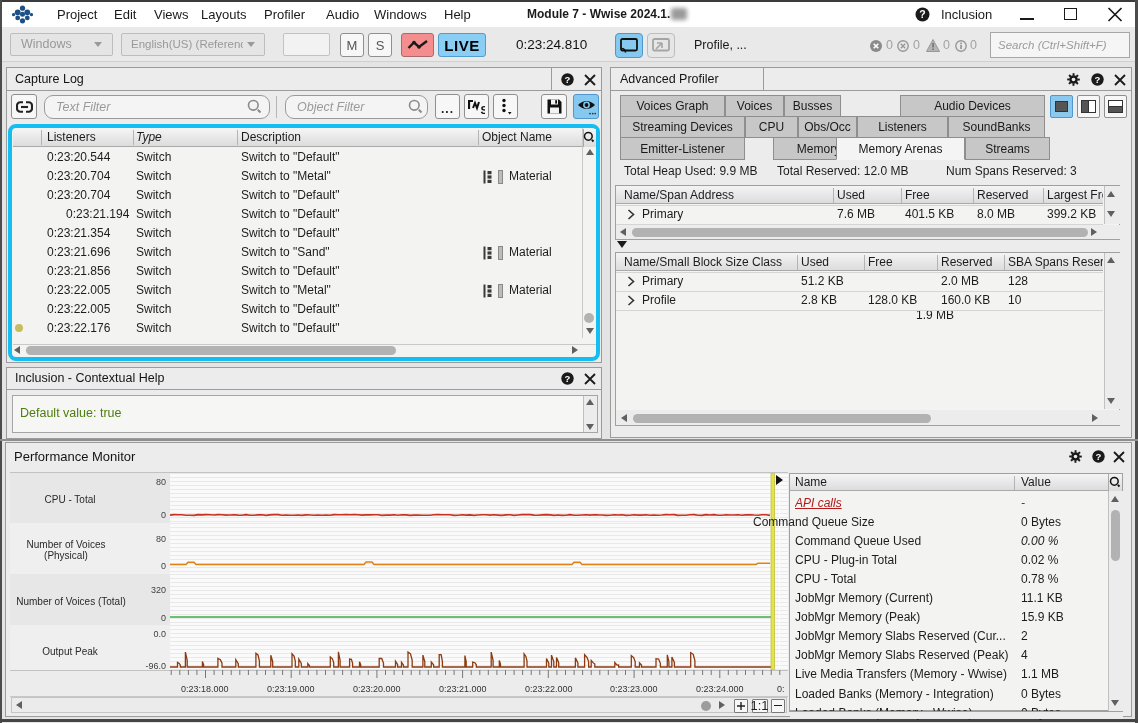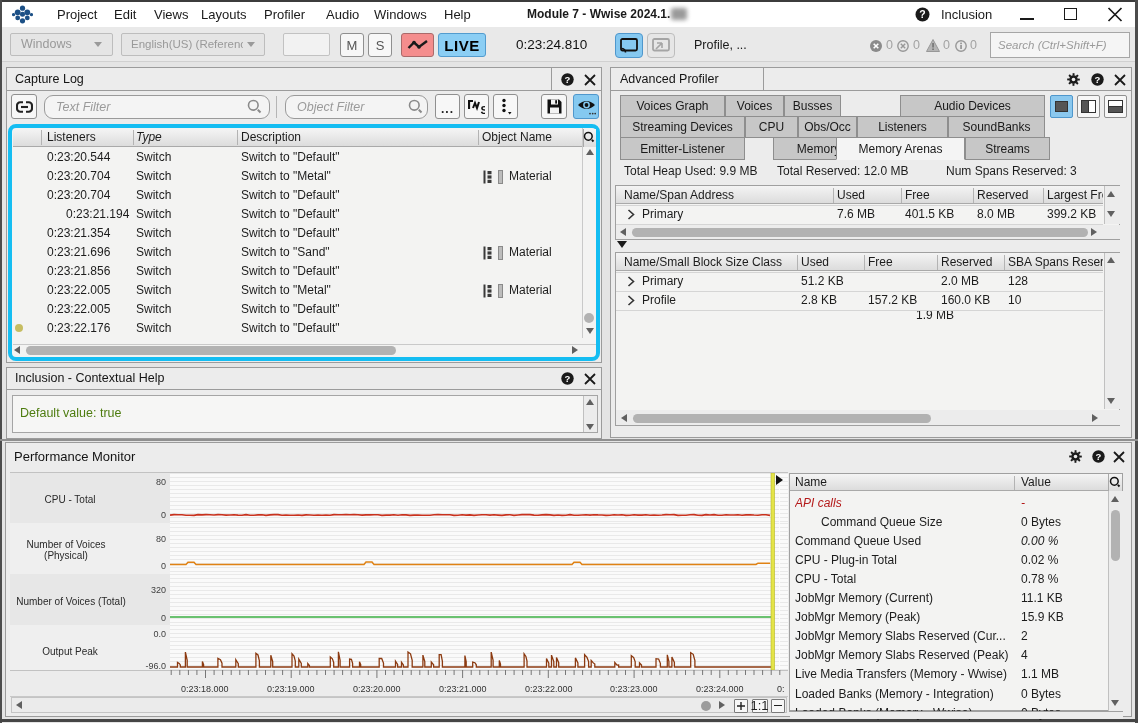--- a/index.html
+++ b/index.html
@@ -374,21 +374,21 @@
 <div class="celltxt" style="left:642px;top:274px;">Primary</div>
 <div class="celltxt" style="left:801px;top:274px;">51.2 KB</div>
 <div class="celltxt" style="left:916px;top:274px;margin-top:34px;">1.9 MB</div>
 <div class="celltxt" style="left:941px;top:274px;">2.0 MB</div>
 <div class="celltxt" style="left:1008px;top:274px;">128</div>
 <svg class="abs" style="left:627px;top:295px;" width="8" height="11" viewBox="0 0 8 11">
     <path d="M1.5,1 L6.5,5.5 L1.5,10" stroke="#333" stroke-width="1.6" fill="none"></path>
   </svg>
 <div class="celltxt" style="left:642px;top:293px;">Profile</div>
 <div class="celltxt" style="left:801px;top:293px;">2.8 KB</div>
-<div class="celltxt" style="left:868px;top:293px;">157.2 KB</div>
+<div class="celltxt" style="left:868px;top:293px;">128.0 KB</div>
 <div class="celltxt" style="left:941px;top:293px;">160.0 KB</div>
 <div class="celltxt" style="left:1008px;top:293px;">10</div>
 <div class="abs" style="left:616px;top:271.5px;width:487px;height:1px;background:#d5d5d5;"></div>
 <div class="abs" style="left:616px;top:290.5px;width:487px;height:1px;background:#d5d5d5;"></div>
 <div class="abs" style="left:616px;top:309.5px;width:487px;height:1px;background:#d5d5d5;"></div>
 <div class="abs" style="left:1103.5px;top:253px;width:16px;height:156px;background:#ececec;border-left:1px solid #c0c0c0;"></div>
 <div class="arr" style="left:1107px;top:257px;border-left:4.5px solid transparent;border-right:4.5px solid transparent;border-bottom:6.4799999999999995px solid #606060;"></div>
 <div class="arr" style="left:1107px;top:398px;border-left:4.5px solid transparent;border-right:4.5px solid transparent;border-top:6.4799999999999995px solid #606060;"></div>
 <div class="abs" style="left:616px;top:410px;width:504px;height:15px;background:#ececec;"></div>
 <div class="arr" style="left:621px;top:414px;border-top:4.5px solid transparent;border-bottom:4.5px solid transparent;border-right:6.4799999999999995px solid #606060;"></div>
@@ -550,23 +550,23 @@
 <div class="abs" style="left:789px;top:473px;width:334px;height:238px;background:#f3f3f2;border:1px solid #a0a0a0;"></div>
 <div class="abs hdr" style="left:790px;top:474px;width:318px;height:17px;"></div>
 <div class="abs" style="left:1014px;top:476px;width:1px;height:14px;background:#b3b3b3;"></div>
 <div class="hdrtxt" style="left:795px;top:475px;">Name</div>
 <div class="hdrtxt" style="left:1021px;top:475px;">Value</div>
 <div class="abs" style="left:1108px;top:474px;width:14px;height:17px;background:linear-gradient(#f4f4f4,#dcdcdc);border-left:1px solid #a9a9a9;"></div>
 <svg class="abs" style="left:1109px;top:476px;" width="12" height="12" viewBox="0 0 12 12">
     <circle cx="5.34" cy="5.34" r="3.84" fill="none" stroke="#111" stroke-width="1.5"></circle>
     <line x1="8.879999999999999" y1="8.879999999999999" x2="10.5" y2="10.5" stroke="#111" stroke-width="1.9"></line>
   </svg>
-<div class="celltxt" style="left:795px;top:495.5px;width:213px;overflow:hidden;white-space:nowrap;color:#b41919;font-style:italic;">API calls</div>
+<div class="celltxt" style="left:795px;top:495.5px;width:213px;overflow:hidden;white-space:nowrap;color:#b41919;font-style:italic;text-decoration:underline;">API calls</div>
 <div class="celltxt" style="left:1021px;top:495.5px;color:#b41919;font-style:italic;">-</div>
-<div class="celltxt" style="left:821px;top:514.6px;width:213px;overflow:hidden;white-space:nowrap;">Command Queue Size</div>
+<div class="celltxt" style="left:753px;top:514.6px;width:213px;overflow:hidden;white-space:nowrap;">Command Queue Size</div>
 <div class="celltxt" style="left:1021px;top:514.6px;">0 Bytes</div>
 <div class="celltxt" style="left:795px;top:533.7px;width:213px;overflow:hidden;white-space:nowrap;">Command Queue Used</div>
 <div class="celltxt" style="left:1021px;top:533.7px;font-style:italic;">0.00 %</div>
 <div class="celltxt" style="left:795px;top:552.8000000000001px;width:213px;overflow:hidden;white-space:nowrap;">CPU - Plug-in Total</div>
 <div class="celltxt" style="left:1021px;top:552.8000000000001px;">0.02 %</div>
 <div class="celltxt" style="left:795px;top:571.9000000000001px;width:213px;overflow:hidden;white-space:nowrap;">CPU - Total</div>
 <div class="celltxt" style="left:1021px;top:571.9000000000001px;">0.78 %</div>
 <div class="celltxt" style="left:795px;top:591.0000000000001px;width:213px;overflow:hidden;white-space:nowrap;">JobMgr Memory (Current)</div>
 <div class="celltxt" style="left:1021px;top:591.0000000000001px;">11.1 KB</div>
 <div class="celltxt" style="left:795px;top:610.1000000000001px;width:213px;overflow:hidden;white-space:nowrap;">JobMgr Memory (Peak)</div>

